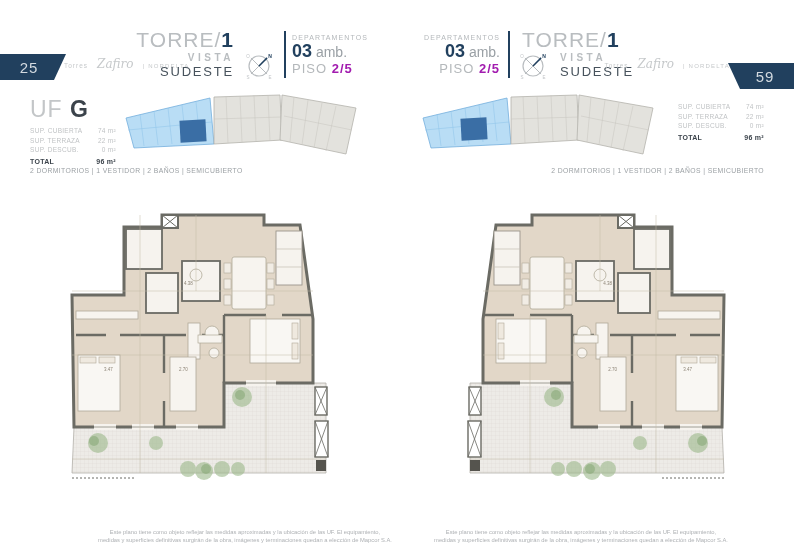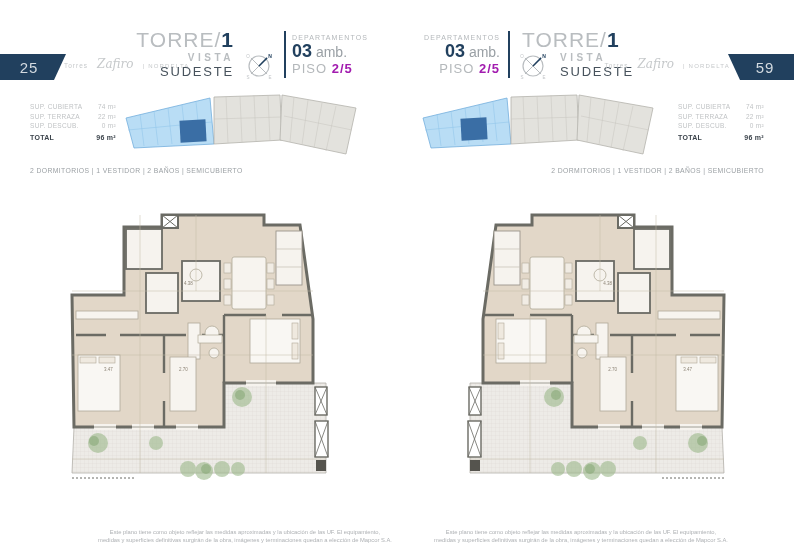--- a/index.html
+++ b/index.html
@@ -2,21 +2,21 @@
 <html><head>
 <meta charset="utf-8">
 <style>
   html,body{margin:0;padding:0;background:#fff;}
   .sheet{position:relative;width:794px;height:560px;background:#ffffff;overflow:hidden;
          font-family:"Liberation Sans",sans-serif;}
   
   .badge{position:absolute;top:54px;width:58px;height:26px;background:#21405e;color:#d3dae0;
          font-size:15px;display:flex;align-items:center;justify-content:center;letter-spacing:1px;}
   .badge.left{left:0;clip-path:polygon(0 0,100% 0,calc(100% - 12px) 100%,0 100%);padding-right:8px;}
-  .badge.right{right:0;clip-path:polygon(0 0,100% 0,100% 100%,12px 100%);padding-left:8px;}
+  .badge.right{right:0;clip-path:polygon(0 0,100% 0,100% 100%,12px 100%);padding-left:8px;margin-top:9px;}
   .brand{position:absolute;top:60px;display:flex;align-items:center;gap:9px;color:#c6c9cb;white-space:nowrap;}
   .brand.left{left:64px;}
   .brand.right{right:64px;}
   .brand .torres{font-size:6.5px;letter-spacing:1px;}
   .brand .zafiro{font-family:"DejaVu Serif",serif;font-style:italic;font-size:12px;margin-top:-3px;}
   .brand .nordelta{font-size:6px;letter-spacing:1.2px;}
   .titleblock{position:absolute;top:29px;}
   .titleblock.left{left:114px;width:120px;text-align:right;}
   .titleblock.right{left:522px;width:130px;text-align:left;}
   .torre-row{font-size:21px;color:#b9bdc0;letter-spacing:1px;line-height:22px;white-space:nowrap;}
@@ -198,20 +198,21 @@
     <div class="dept-main"><span class="dept-num">03</span> <span>amb.</span></div>
     <div class="piso"><span>PISO</span> <span class="piso-val">2/5</span></div>
   </div>
 
   <svg class="keyplan left" viewBox="0 0 262 84">
     <use href="#kp"></use>
     <rect x="62" y="34" width="26" height="22" fill="#3a6ea5" transform="rotate(-3 75 45)"></rect>
   </svg>
 
   <div class="ufblock left">
+    <div class="uf-head"><span>UF</span> <span class="uf-letter">G</span></div>
     <div class="uf-table">
       <div class="uf-row">
           <span>SUP. CUBIERTA</span>
           <span>74 m²</span>
         </div>
       <div class="uf-row">
           <span>SUP. TERRAZA</span>
           <span>22 m²</span>
         </div>
       <div class="uf-row">

